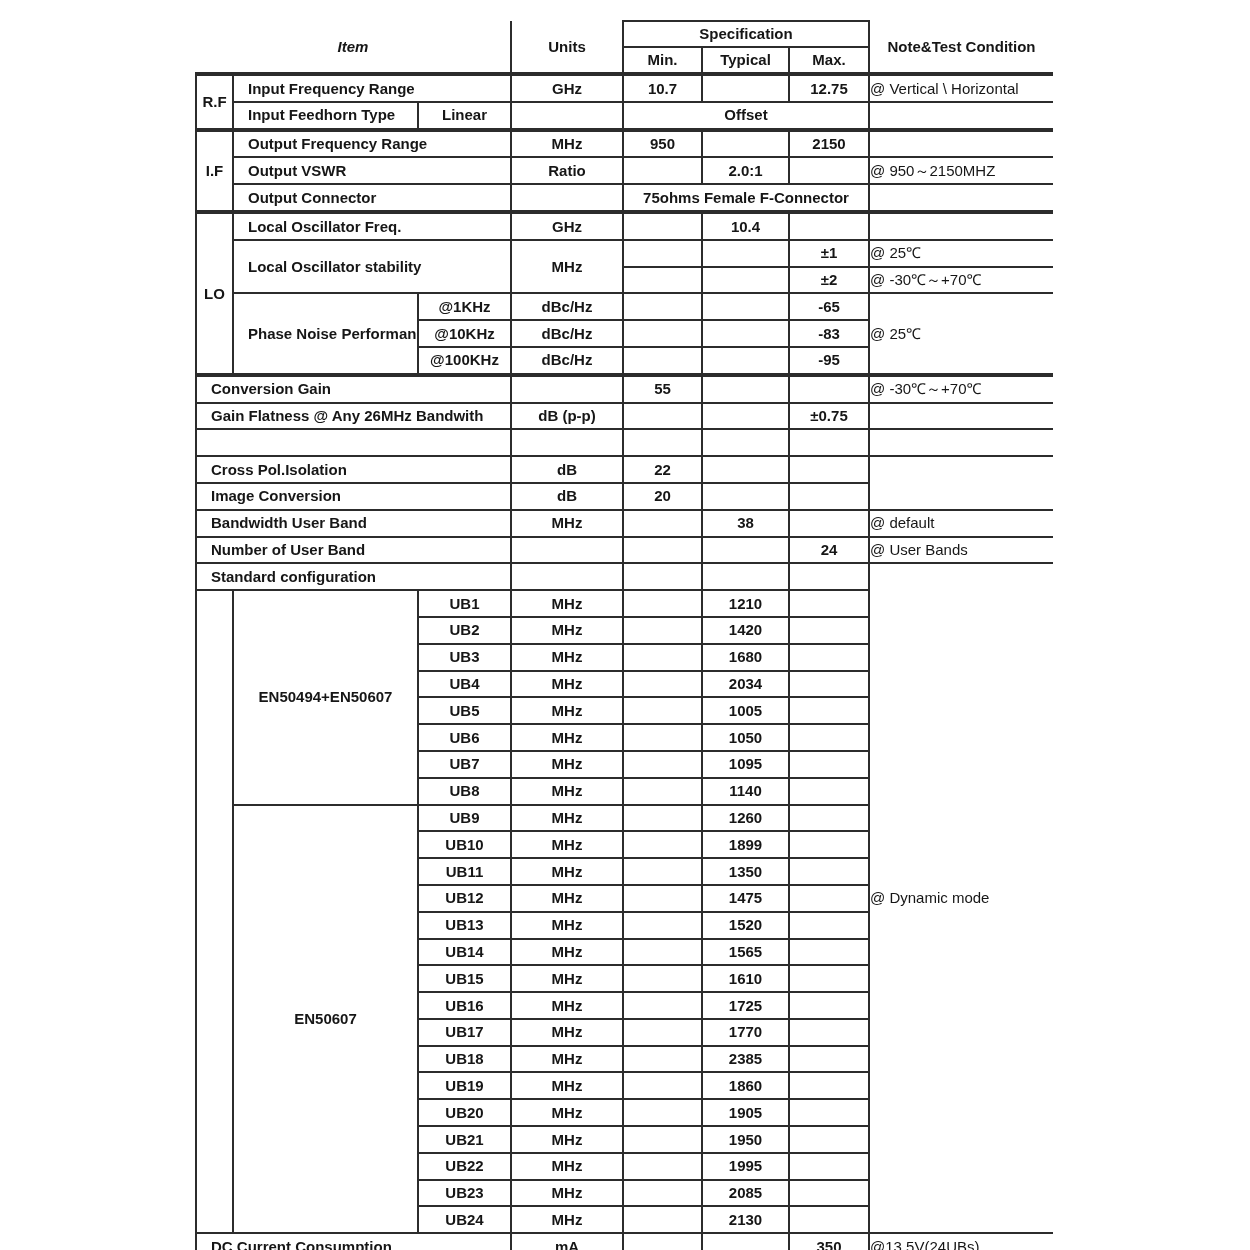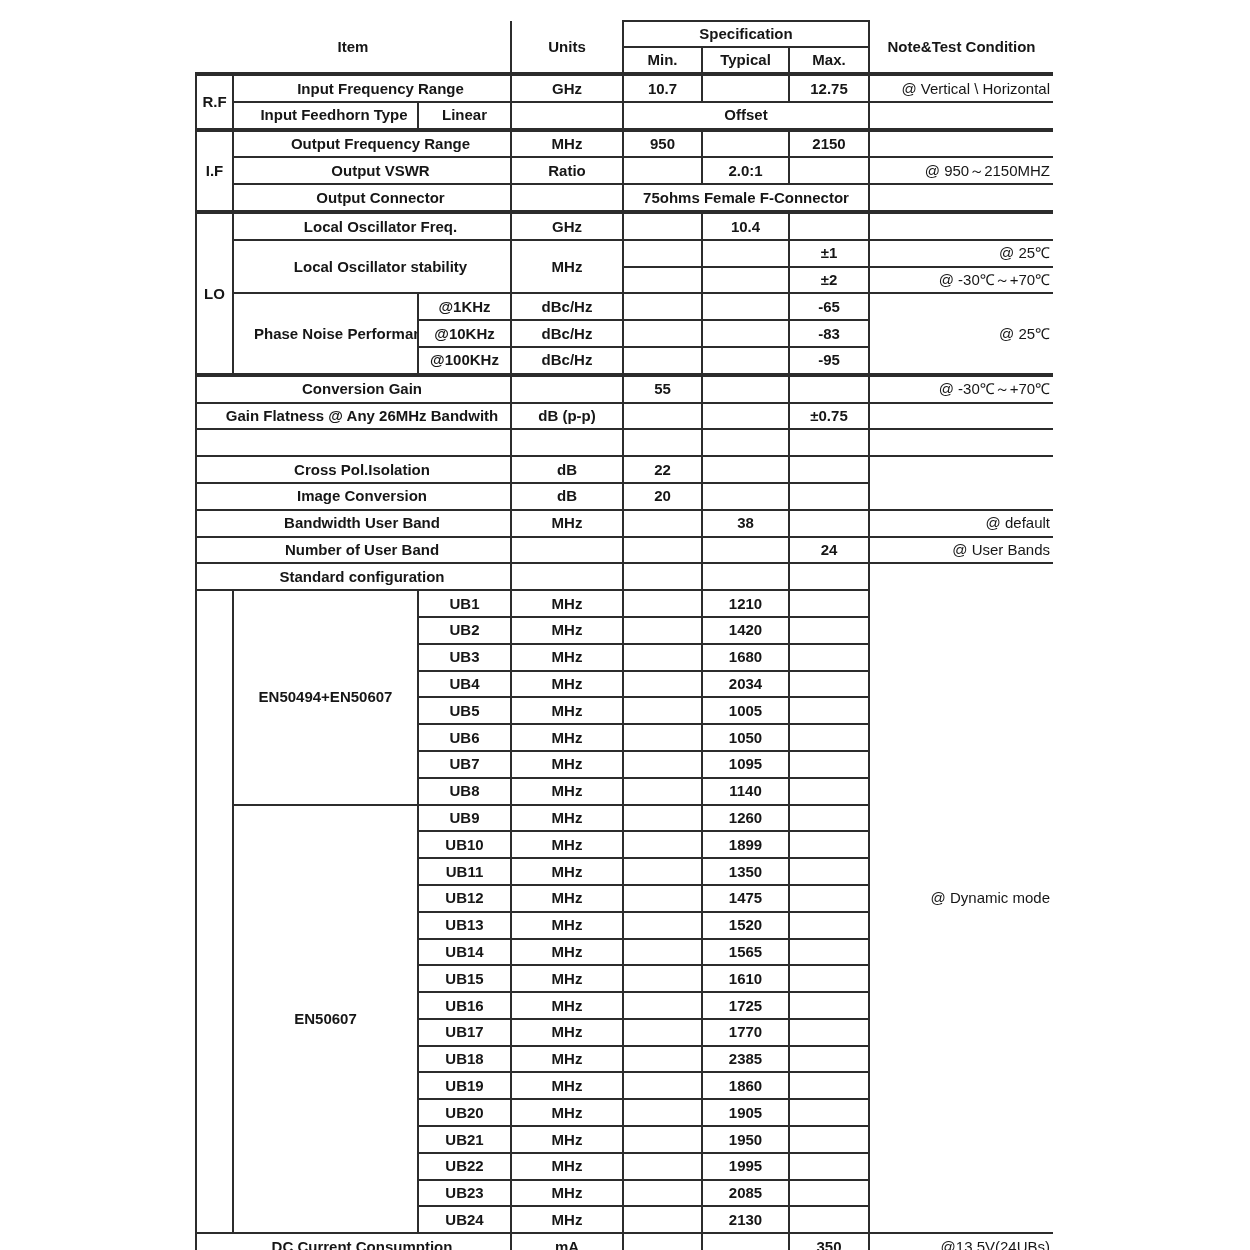--- a/index.html
+++ b/index.html
@@ -2,25 +2,25 @@
 <html><head>
 <meta charset="utf-8">
 <style>
   html,body{margin:0;padding:0;background:#ffffff;}
   .page{position:relative;width:1250px;height:1250px;background:#ffffff;overflow:hidden;
         font-family:"Liberation Sans",sans-serif;}
   table.spec{border-collapse:collapse;table-layout:fixed;width:857px;margin:20px 0 0 195px;}
   td{border:2px solid #2c2c2c;height:24.8px;padding:0 3px;overflow:hidden;white-space:nowrap;
      font-family:"Liberation Sans",sans-serif;font-size:15px;font-weight:bold;color:#161616;
      text-align:center;vertical-align:middle;line-height:1.05;}
-  td.l{text-align:center;padding-left:20px;}
-  td.note{text-align:right;font-weight:400;padding-left:16px;}
+  td.l{text-align:left;padding-left:14px;}
+  td.note{text-align:left;font-weight:400;padding-left:0;}
   tr.tt>td{border-top-width:4px;}
   td.nt{border-top-style:none;}
-  td.nl{border-left-style:none;}
+  td.nl{border-left-style:none;font-style:italic;}
   td.last{border-right-style:none;}
   tr.h>td{height:24px;}
 </style>
 </head>
 <body>
 
 <div class="page">
 <table class="spec">
   <colgroup>
     <col style="width:37px">

